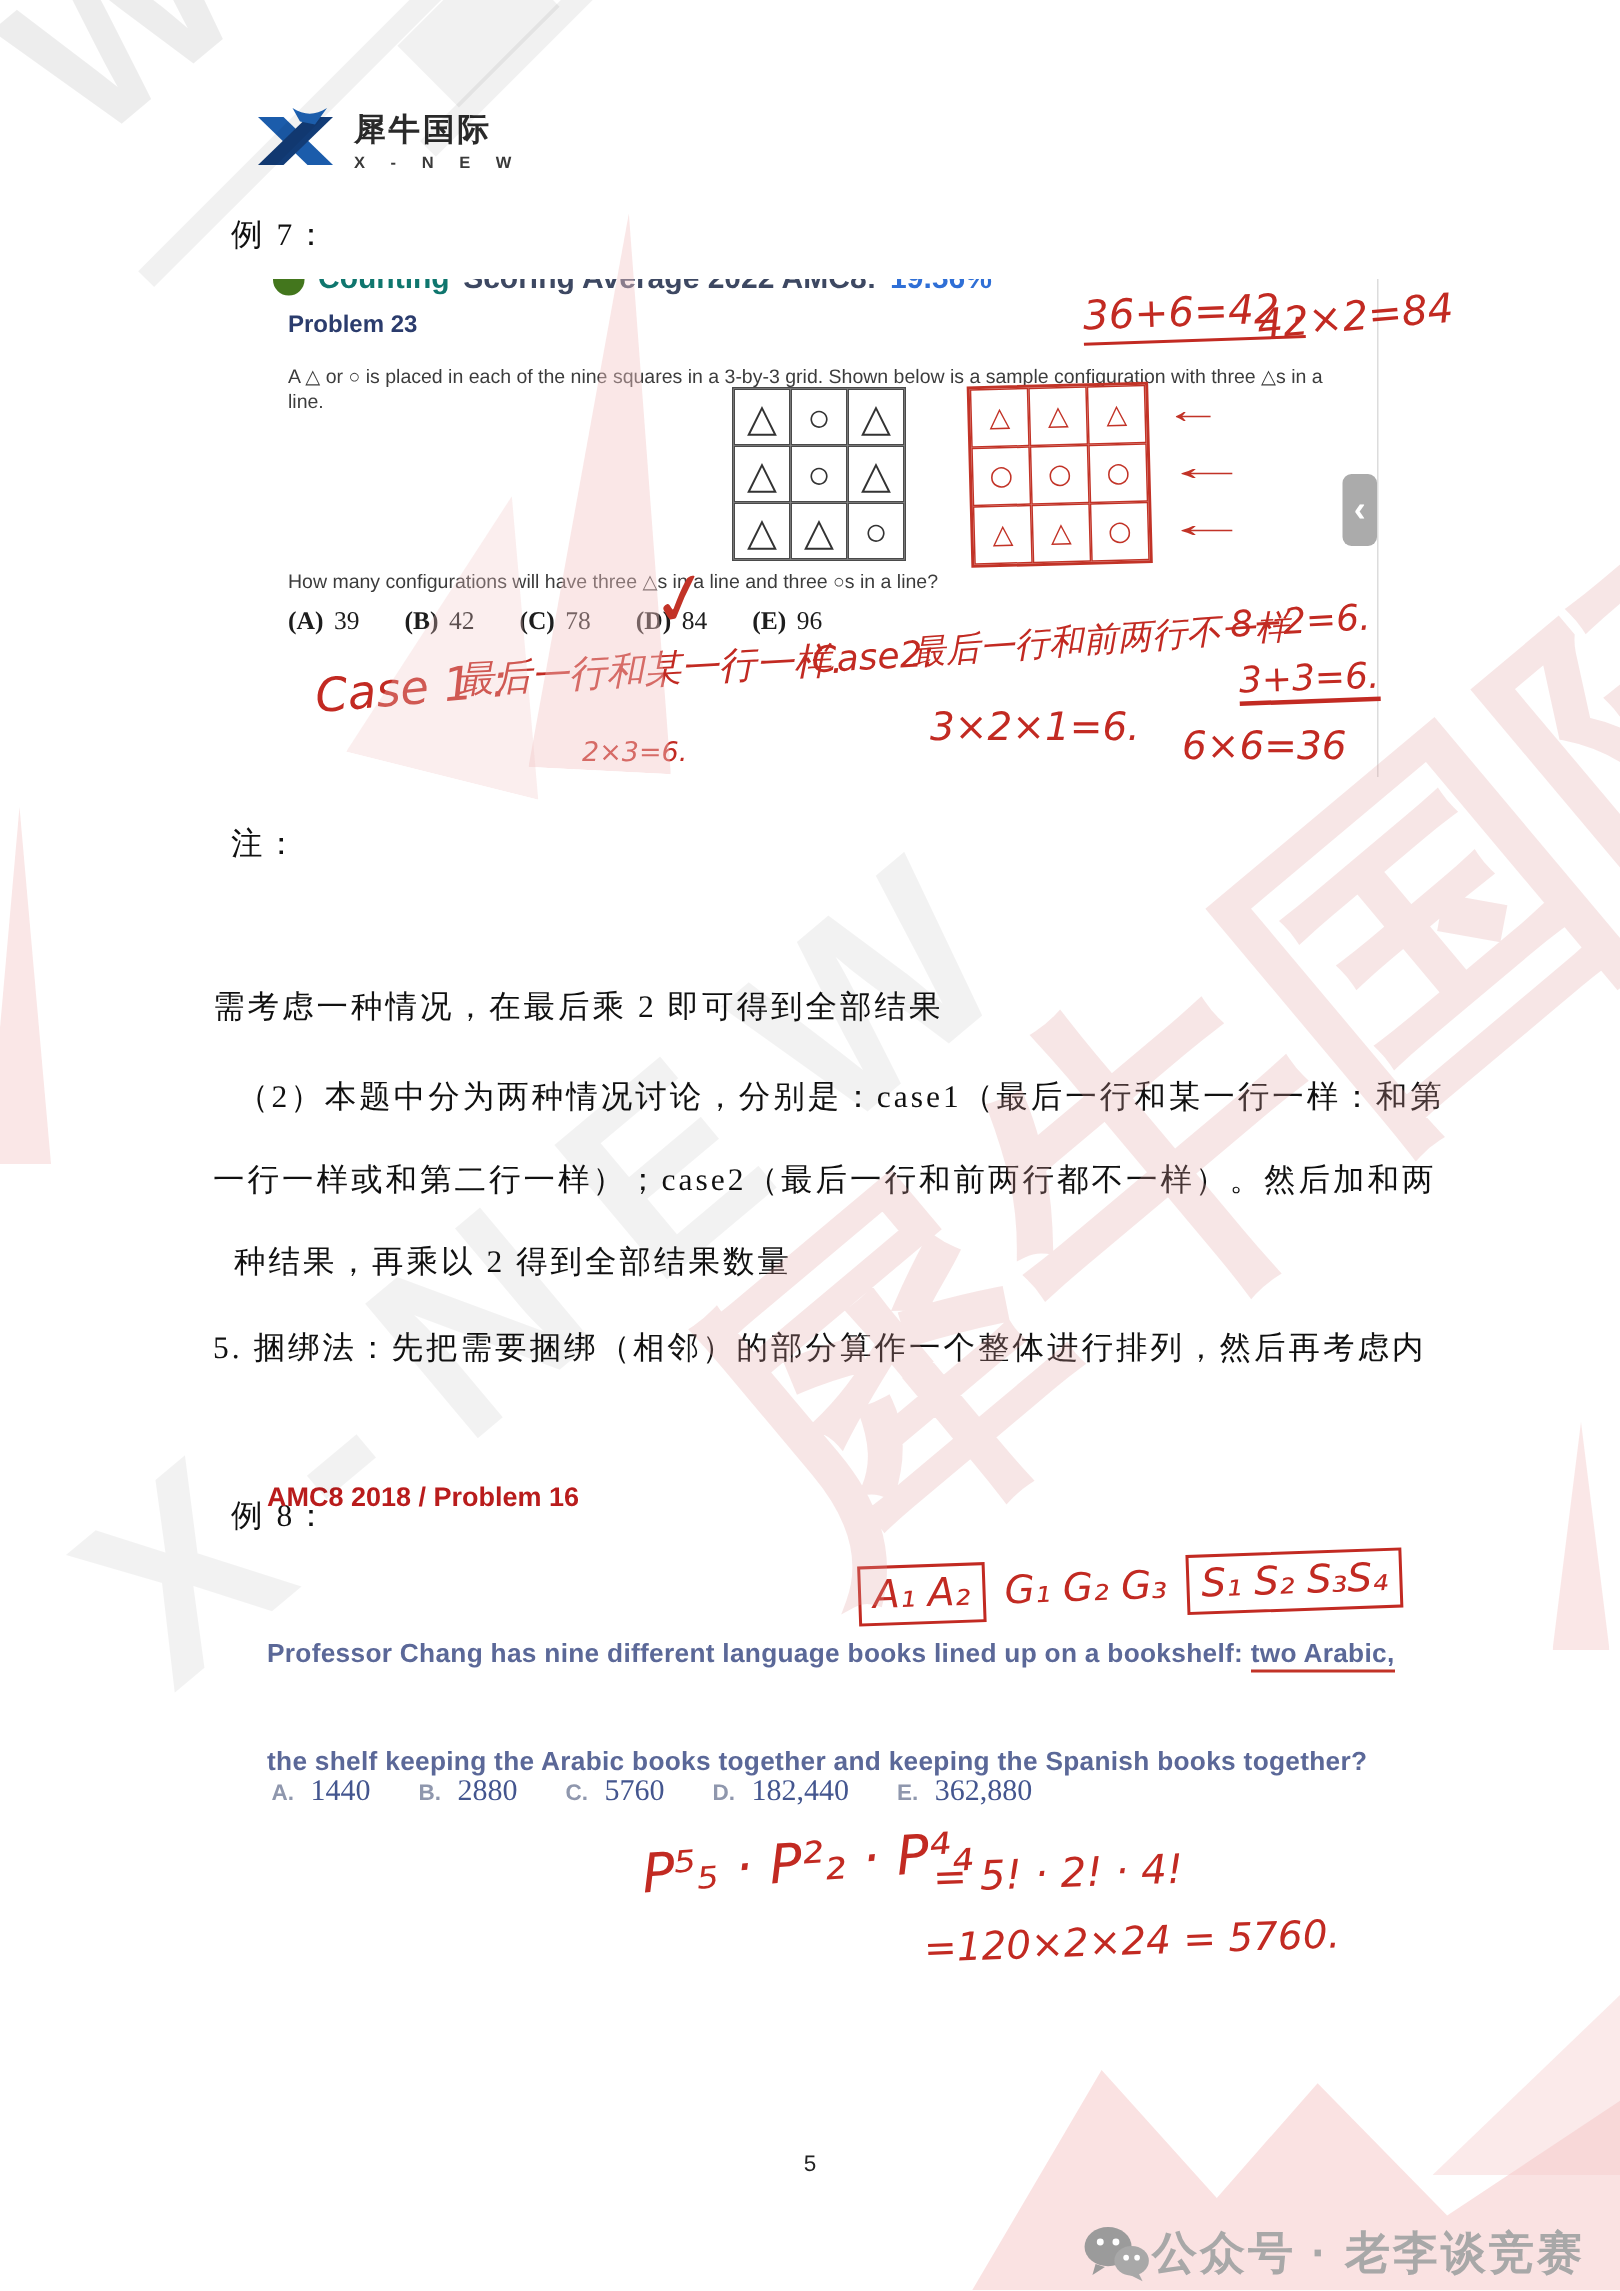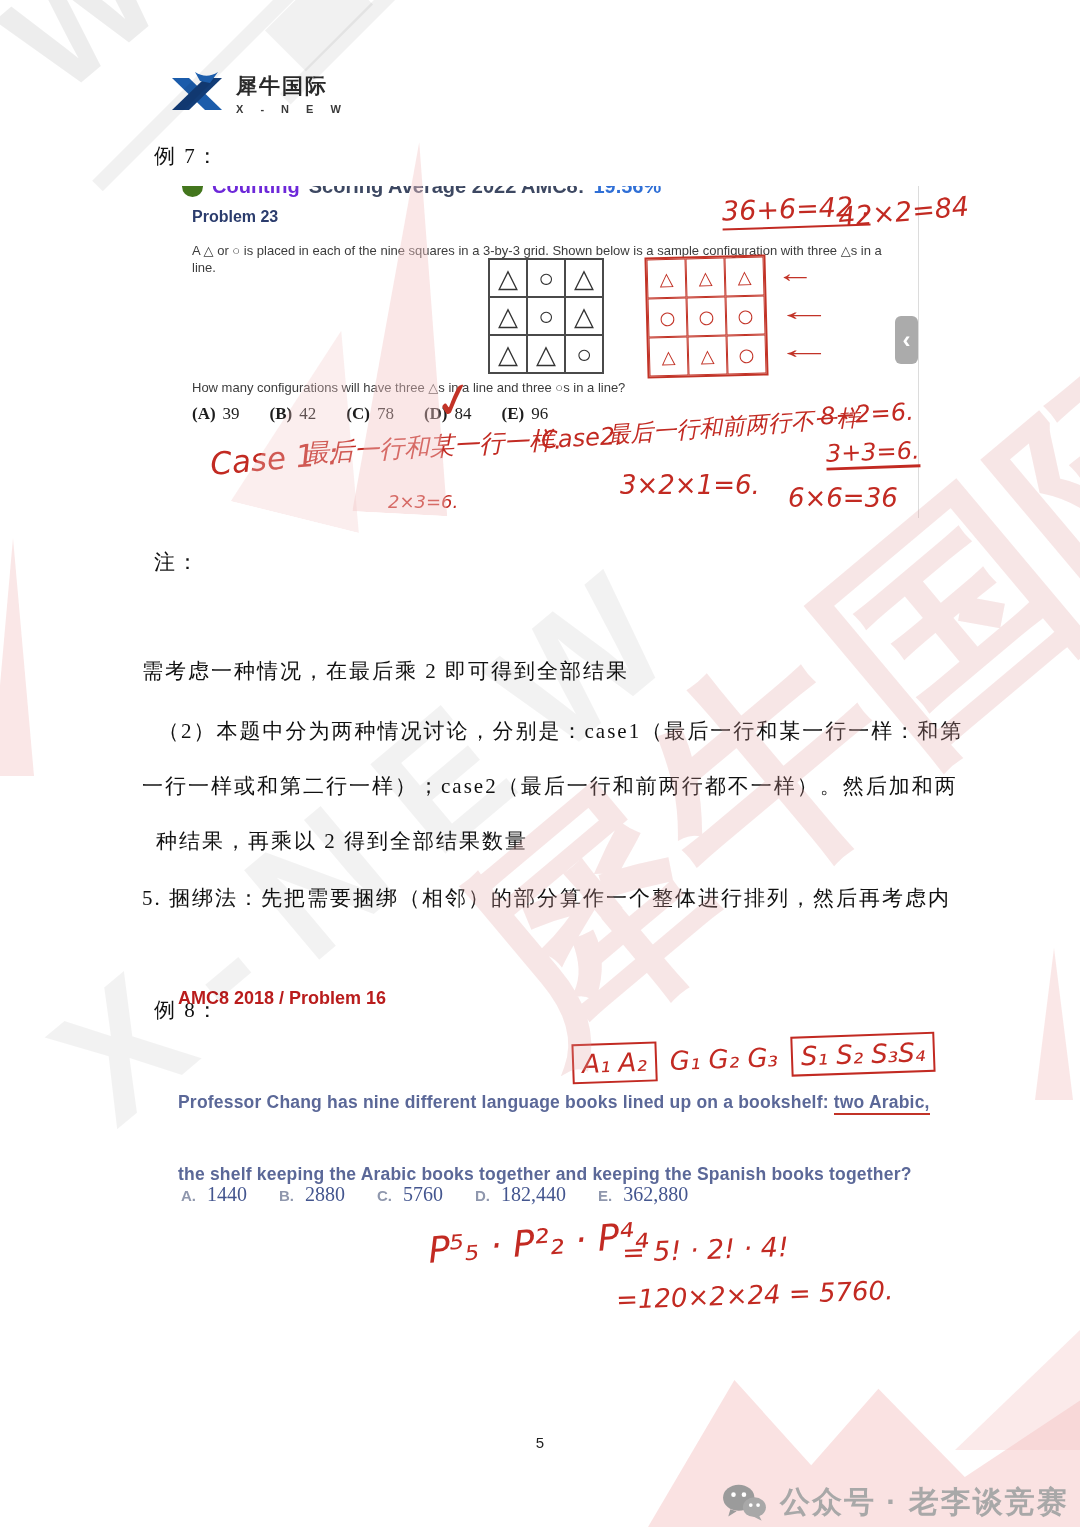--- a/index.html
+++ b/index.html
@@ -36,21 +36,21 @@
 
   
   .cn-line{position:absolute;white-space:nowrap;z-index:2;color:#111;
            font-family:"Liberation Serif","DejaVu Serif",serif;font-size:21px;letter-spacing:2px;}
 
   
   .card1{position:absolute;left:178px;top:186px;width:740px;height:332px;background:#fff;
          border-right:1px solid #dcdcdc;overflow:hidden;z-index:2;}
   .c1-header{position:absolute;top:-11px;left:4px;display:flex;align-items:center;gap:9px;white-space:nowrap;}
   .c1-dot{width:21px;height:21px;border-radius:50%;background:#43761d;}
-  .c1-cat{color:#6d28d9;font-weight:bold;font-size:20px;}
+  .c1-cat{color:#0f766e;font-weight:bold;font-size:20px;}
   .c1-mid{color:#3d4862;font-weight:bold;font-size:20px;}
   .c1-pct{color:#2f6fd6;font-weight:bold;font-size:20px;}
   .c1-title{position:absolute;left:14px;top:22px;font-size:16px;font-weight:bold;color:#2b3c6d;}
   .c1-stmt{position:absolute;left:14px;top:56px;width:702px;font-size:13px;color:#3c3c3c;line-height:17px;}
   .grid{position:absolute;display:grid;}
   .grid .cell{display:flex;align-items:center;justify-content:center;line-height:1;}
   .printed{left:310px;top:72px;border:1.5px solid #4a4a4a;
            grid-template-columns:repeat(3,38px);grid-template-rows:repeat(3,38px);}
   .printed .cell{border:1px solid #4a4a4a;font-size:26px;color:#333;}
   .hand{left:468px;top:70px;border:2.5px solid #c23327;transform:rotate(-1.5deg);
@@ -98,21 +98,21 @@
   .amc8-choices{position:absolute;left:181px;top:1183px;display:flex;gap:32px;align-items:baseline;z-index:2;}
   .amc8-choices .lab{color:#8f97ad;font-size:15px;font-weight:bold;margin-right:11px;}
   .amc8-choices .val{color:#44568f;font-size:20px;font-family:"Liberation Serif","DejaVu Serif",serif;}
   .amc8-choices .achoice{display:flex;align-items:baseline;}
   .work1{left:428px;top:1222px;font-size:36px;transform:rotate(-4deg);}
   .workeq1{left:622px;top:1234px;font-size:27px;transform:rotate(-2deg);}
   .workeq2{left:616px;top:1280px;font-size:26px;transform:rotate(-2deg);}
 
   
   .page-num{position:absolute;left:0;top:1434px;width:100%;text-align:center;font-size:15px;color:#222;z-index:2;}
-  .footer{position:absolute;left:722px;top:1482px;display:flex;align-items:center;gap:12px;z-index:7;}
+  .footer{position:absolute;left:722px;top:1482px;display:flex;align-items:center;gap:0;z-index:7;}
   .footer-label{font-size:30px;letter-spacing:2px;color:#a8a8a8;font-weight:600;}
 </style>
 </head>
 <body>
 
 <div class="page">
 
   <div class="logo">
     <svg width="58" height="46" viewBox="0 0 58 46">
       <path d="M4 8 L21 8 L54 40 L37 40 Z" fill="#1b5cab"></path>

